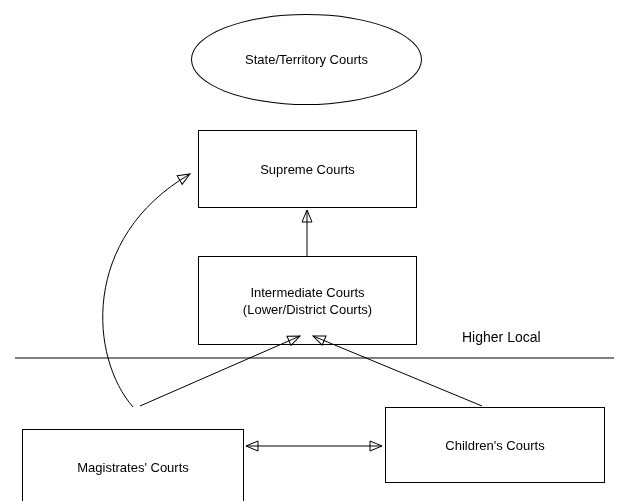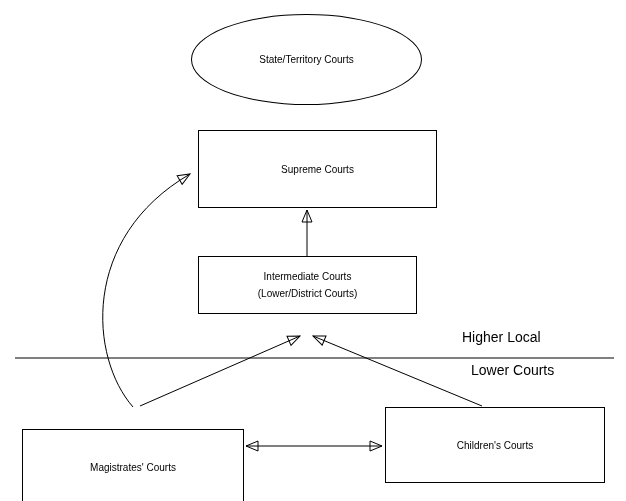--- a/index.html
+++ b/index.html
@@ -19,21 +19,21 @@
   .node {
     position: absolute;
     box-sizing: border-box;
     border: 1px solid #000000;
     background: #ffffff;
     display: flex;
     flex-direction: column;
     align-items: center;
     justify-content: center;
     text-align: center;
-    font-size: 10px;
+    font-size: 13px;
     line-height: 17px;
   }
   .ellipse {
     border-radius: 50%;
   }
   .float-label {
     position: absolute;
     font-size: 14px;
     line-height: 16px;
     white-space: nowrap;
@@ -55,39 +55,38 @@
 </style>
 </head>
 <body>
 
 <div class="stage">
 
   <div class="node ellipse" style="left:191px; top:14px; width:231px; height:91px;">
     <span>State/Territory Courts</span>
   </div>
 
-  <div class="node" style="left:198px; top:130px; width:239px; height:78px;">
+  <div class="node" style="left:198px; top:130px; width:219px; height:78px;">
     <span>Supreme Courts</span>
   </div>
 
-  <div class="node" style="left:198px; top:256px; width:219px; height:58px;">
+  <div class="node" style="left:198px; top:256px; width:219px; height:89px;">
     <span>Intermediate Courts</span>
     <span>(Lower/District Courts)</span>
   </div>
 
   <div class="node" style="left:22px; top:429px; width:222px; height:77px;align-items:center;">
     <span>Magistrates' Courts</span>
   </div>
 
   <div class="node" style="left:385px; top:407px; width:220px; height:76px;">
     <span>Children's Courts</span>
   </div>
 
   <div class="float-label" style="left:462px; top:329px;">Higher Local</div>
-  <div class="float-label" style="left:471px; top:362px;">Lower Courts</div>
 
   <svg class="connectors" viewBox="0 0 626 501">
     <defs>
       <marker id="ah" markerUnits="userSpaceOnUse" markerWidth="14" markerHeight="12" refX="13" refY="6" orient="auto-start-reverse">
         <path d="M1,1 L13,6 L1,11 Z" fill="#000000" stroke="none"></path>
       </marker>
     </defs>
 
     <line x1="15" y1="358" x2="614" y2="358"></line>
 

